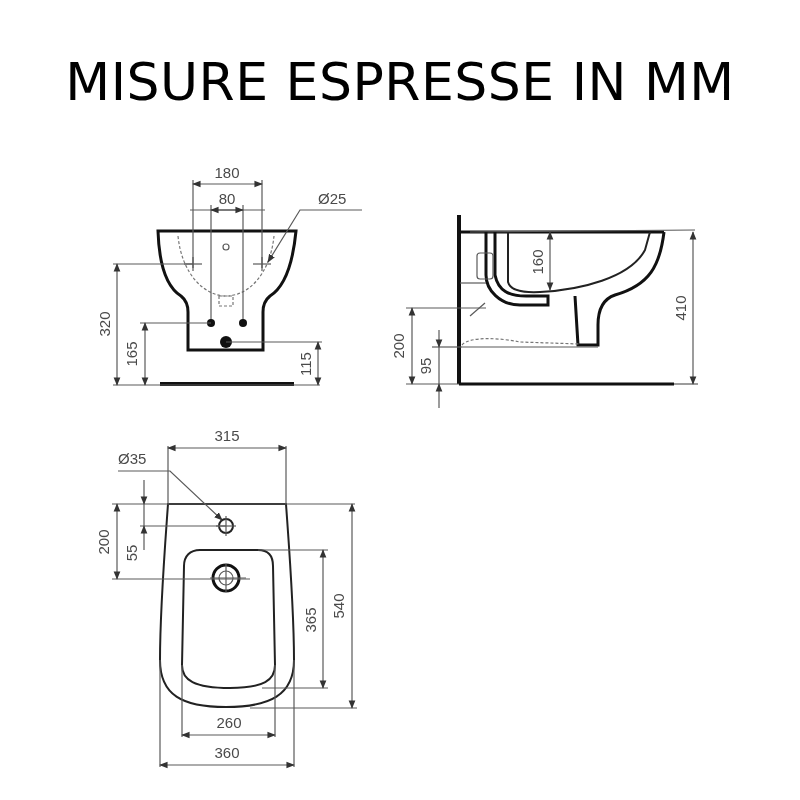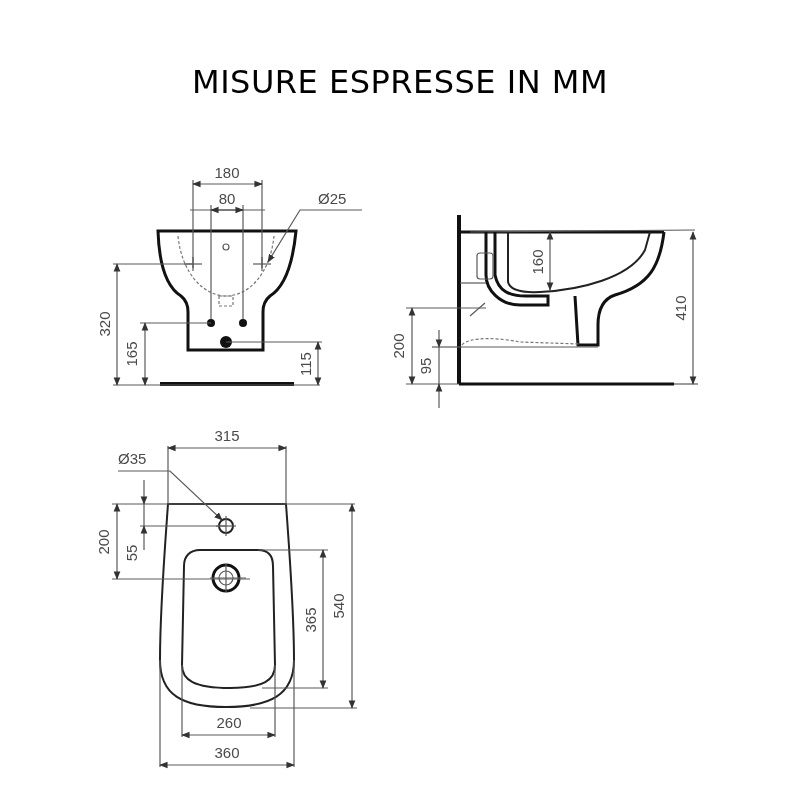--- a/index.html
+++ b/index.html
@@ -1,19 +1,19 @@
 <!DOCTYPE html>
 <html><head>
   <meta charset="utf-8">
   <style>
     html, body { margin: 0; padding: 0; background: #ffffff; }
     body { width: 800px; height: 800px; position: relative; overflow: hidden; }
     .title {
       position: absolute; left: 0; top: 58px; width: 800px; text-align: center;
-      font-family: "DejaVu Sans", sans-serif; font-size: 32px; color: #000;
+      font-family: "DejaVu Sans", sans-serif; font-size: 52px; color: #000;
       letter-spacing: 0.5px; line-height: 48px;
     }
     svg.drawing { position: absolute; left: 0; top: 0; }
     .dim { font-family: "Liberation Sans", sans-serif; font-size: 15px; fill: #4a4a4a; }
     .thin { stroke: #5a5a5a; stroke-width: 1.2; fill: none; }
     .thick { stroke: #111; stroke-width: 3; fill: none; }
     .med { stroke: #222; stroke-width: 2; fill: none; }
     .dash { stroke: #777; stroke-width: 1.2; fill: none; stroke-dasharray: 3 2; }
     .arrow { fill: #333; }
   </style>

